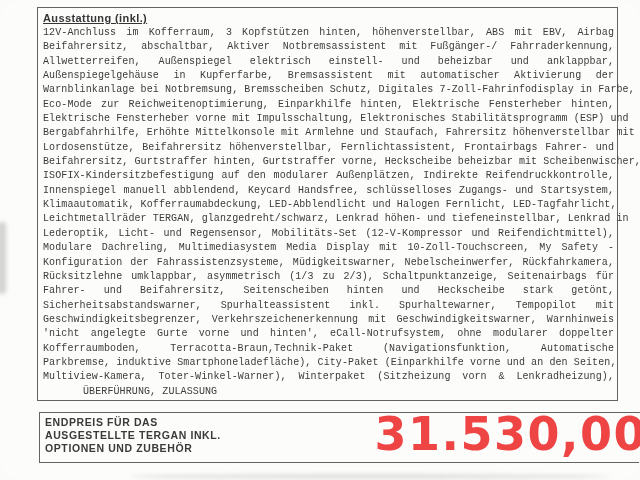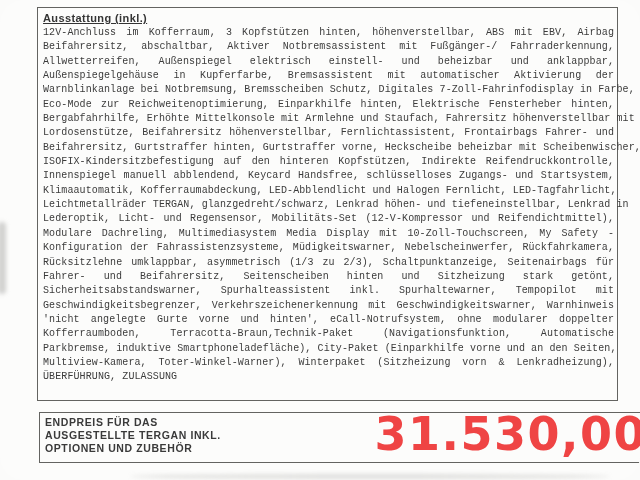--- a/index.html
+++ b/index.html
@@ -44,20 +44,21 @@
     letter-spacing: 0.1px;
     text-align: justify;
     text-align-last: justify;
     white-space: nowrap;
     color: #3b3b3b;
     font-family: Liberation Mono, monospace;
   }
   .eq-line:last-child {
     text-align: right;
     text-align-last: left;
+    margin-left: 40px;
   }
 
   
   .price-box {
     position: absolute;
     left: 39px;
     top: 412px;
     width: 634px;
     height: 51px;
     border: 1px solid #636360;
@@ -128,32 +129,33 @@
 
   <div class="equipment-box">
     <div class="eq-title">Ausstattung (inkl.)</div>
     <div class="eq-lines">
         <div class="eq-line">12V-Anchluss im Kofferraum, 3 Kopfstützen hinten, höhenverstellbar, ABS mit EBV, Airbag</div>
         <div class="eq-line">Beifahrersitz, abschaltbar, Aktiver Notbremsassistent mit Fußgänger-/ Fahrraderkennung,</div>
         <div class="eq-line">Allwetterreifen, Außenspiegel elektrisch einstell- und beheizbar und anklappbar,</div>
         <div class="eq-line">Außenspiegelgehäuse in Kupferfarbe, Bremsassistent mit automatischer Aktivierung der</div>
         <div class="eq-line">Warnblinkanlage bei Notbremsung, Bremsscheiben Schutz, Digitales 7-Zoll-Fahrinfodisplay in Farbe,</div>
         <div class="eq-line">Eco-Mode zur Reichweitenoptimierung, Einparkhilfe hinten, Elektrische Fensterheber hinten,</div>
+        <div class="eq-line">Elektrische Fensterheber vorne mit Impulsschaltung, Elektronisches Stabilitätsprogramm (ESP) und</div>
         <div class="eq-line">Bergabfahrhilfe, Erhöhte Mittelkonsole mit Armlehne und Staufach, Fahrersitz höhenverstellbar mit</div>
         <div class="eq-line">Lordosenstütze, Beifahrersitz höhenverstellbar, Fernlichtassistent, Frontairbags Fahrer- und</div>
         <div class="eq-line">Beifahrersitz, Gurtstraffer hinten, Gurtstraffer vorne, Heckscheibe beheizbar mit Scheibenwischer,</div>
-        <div class="eq-line">ISOFIX-Kindersitzbefestigung auf den hinteren Kopfstützen, Indirekte Reifendruckkontrolle,</div>
+        <div class="eq-line">ISOFIX-Kindersitzbefestigung auf den modularer Außenplätzen, Indirekte Reifendruckkontrolle,</div>
         <div class="eq-line">Innenspiegel manuell abblendend, Keycard Handsfree, schlüsselloses Zugangs- und Startsystem,</div>
         <div class="eq-line">Klimaautomatik, Kofferraumabdeckung, LED-Abblendlicht und Halogen Fernlicht, LED-Tagfahrlicht,</div>
         <div class="eq-line">Leichtmetallräder TERGAN, glanzgedreht/schwarz, Lenkrad höhen- und tiefeneinstellbar, Lenkrad in</div>
         <div class="eq-line">Lederoptik, Licht- und Regensensor, Mobilitäts-Set (12-V-Kompressor und Reifendichtmittel),</div>
         <div class="eq-line">Modulare Dachreling, Multimediasystem Media Display mit 10-Zoll-Touchscreen, My Safety -</div>
         <div class="eq-line">Konfiguration der Fahrassistenzsysteme, Müdigkeitswarner, Nebelscheinwerfer, Rückfahrkamera,</div>
         <div class="eq-line">Rücksitzlehne umklappbar, asymmetrisch (1/3 zu 2/3), Schaltpunktanzeige, Seitenairbags für</div>
-        <div class="eq-line">Fahrer- und Beifahrersitz, Seitenscheiben hinten und Sitzheizung stark getönt,</div>
+        <div class="eq-line">Fahrer- und Beifahrersitz, Seitenscheiben hinten und Heckscheibe stark getönt,</div>
         <div class="eq-line">Sicherheitsabstandswarner, Spurhalteassistent inkl. Spurhaltewarner, Tempopilot mit</div>
         <div class="eq-line">Geschwindigkeitsbegrenzer, Verkehrszeichenerkennung mit Geschwindigkeitswarner, Warnhinweis</div>
         <div class="eq-line">'nicht angelegte Gurte vorne und hinten', eCall-Notrufsystem, ohne modularer doppelter</div>
         <div class="eq-line">Kofferraumboden, Terracotta-Braun,Technik-Paket (Navigationsfunktion, Automatische</div>
         <div class="eq-line">Parkbremse, induktive Smartphoneladefläche), City-Paket (Einparkhilfe vorne und an den Seiten,</div>
         <div class="eq-line">Multiview-Kamera, Toter-Winkel-Warner), Winterpaket (Sitzheizung vorn &amp; Lenkradheizung),</div>
         <div class="eq-line">ÜBERFÜHRUNG, ZULASSUNG</div>
       </div>
   </div>
 

